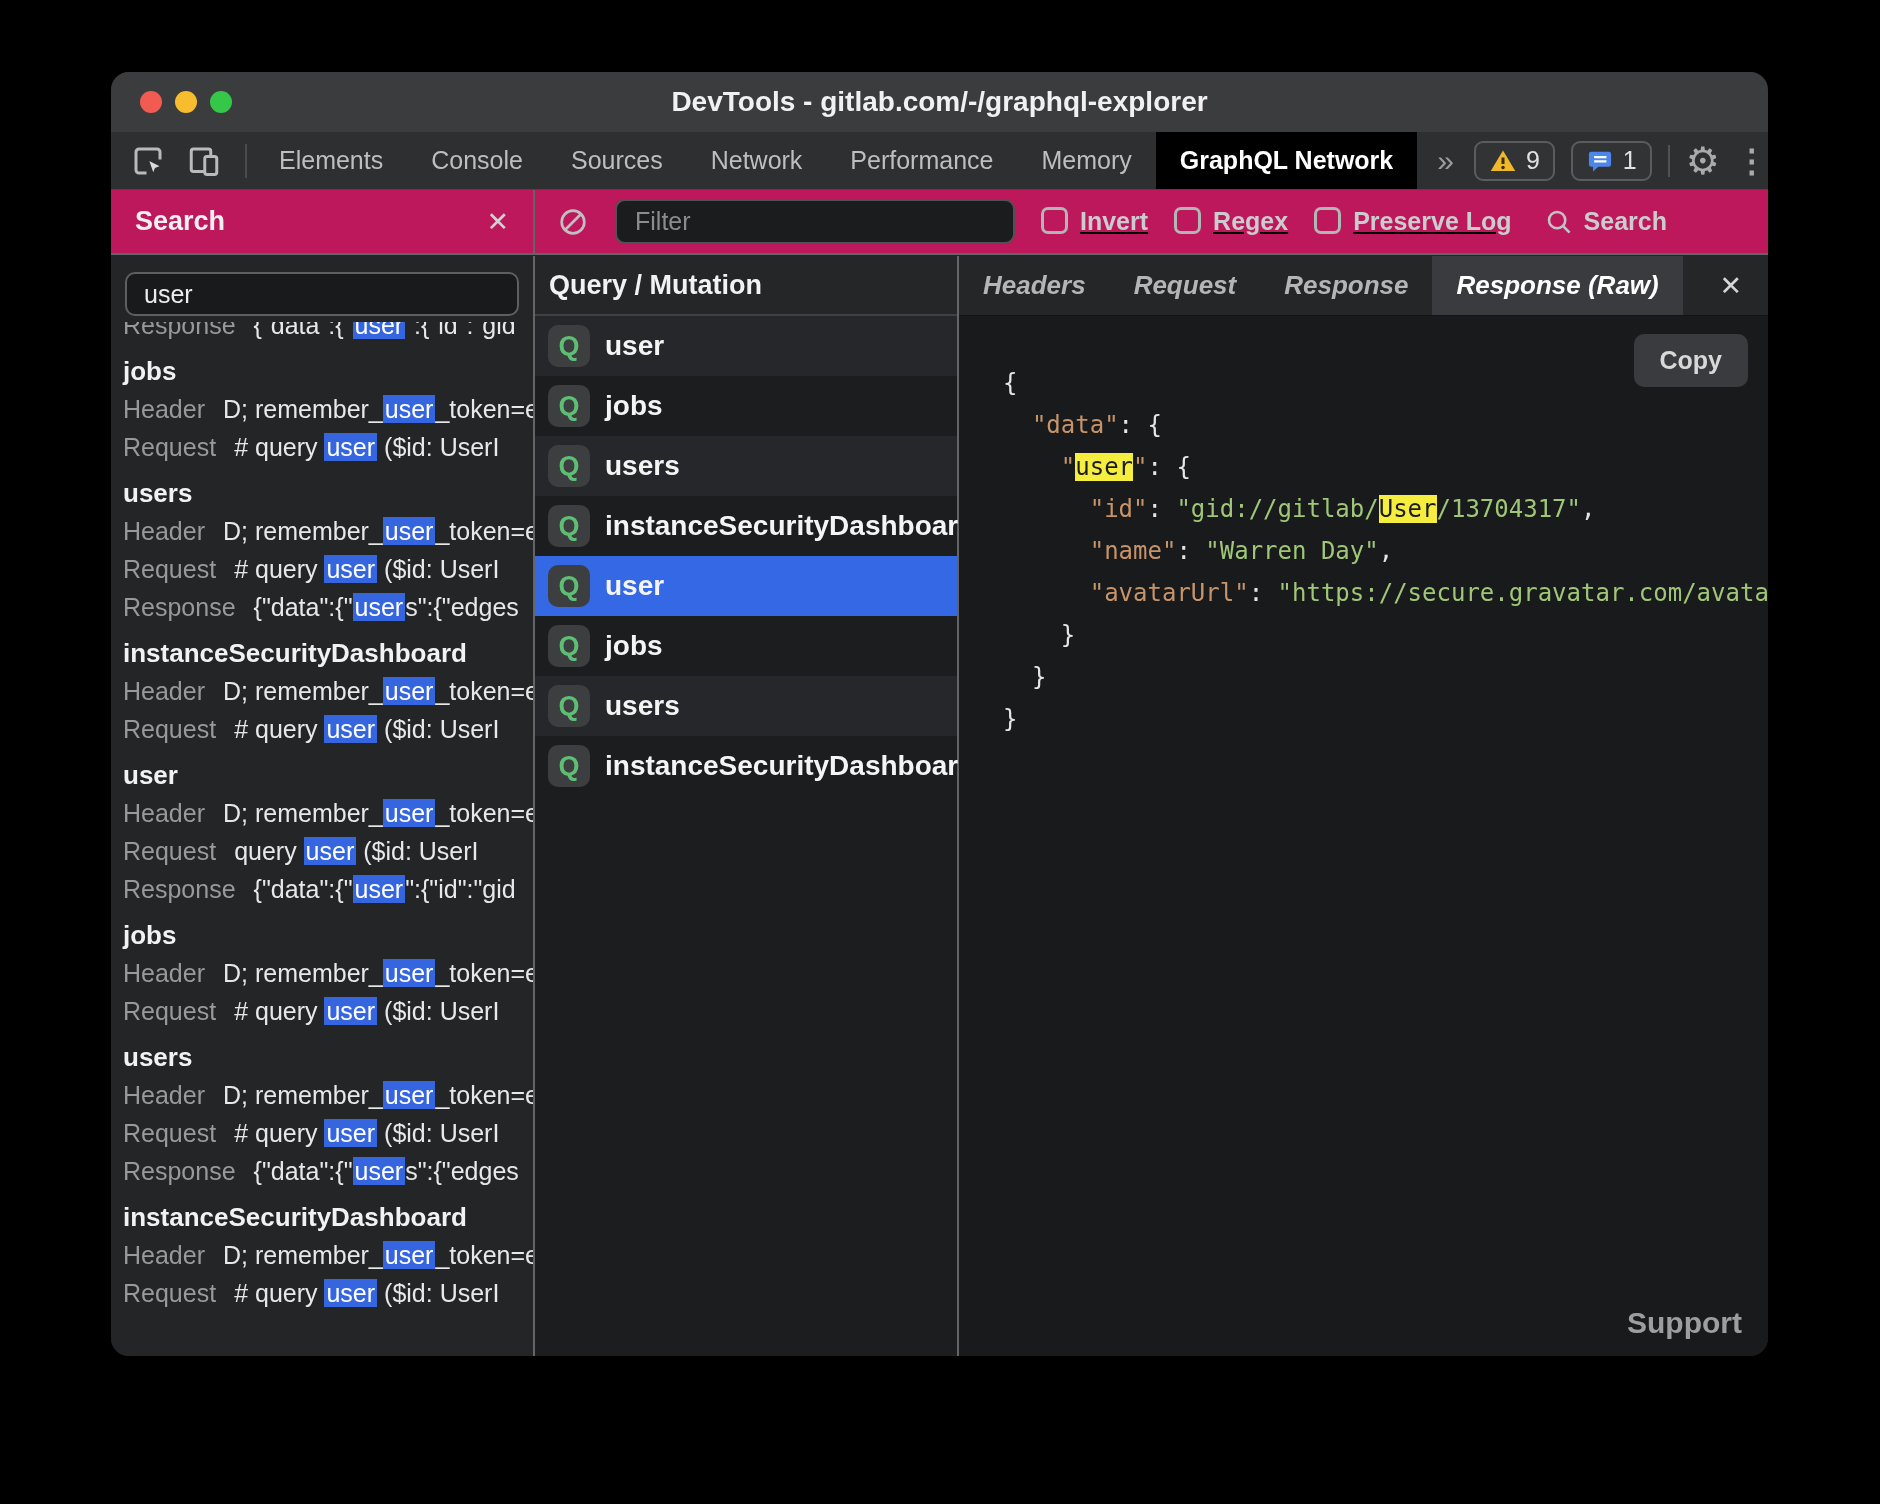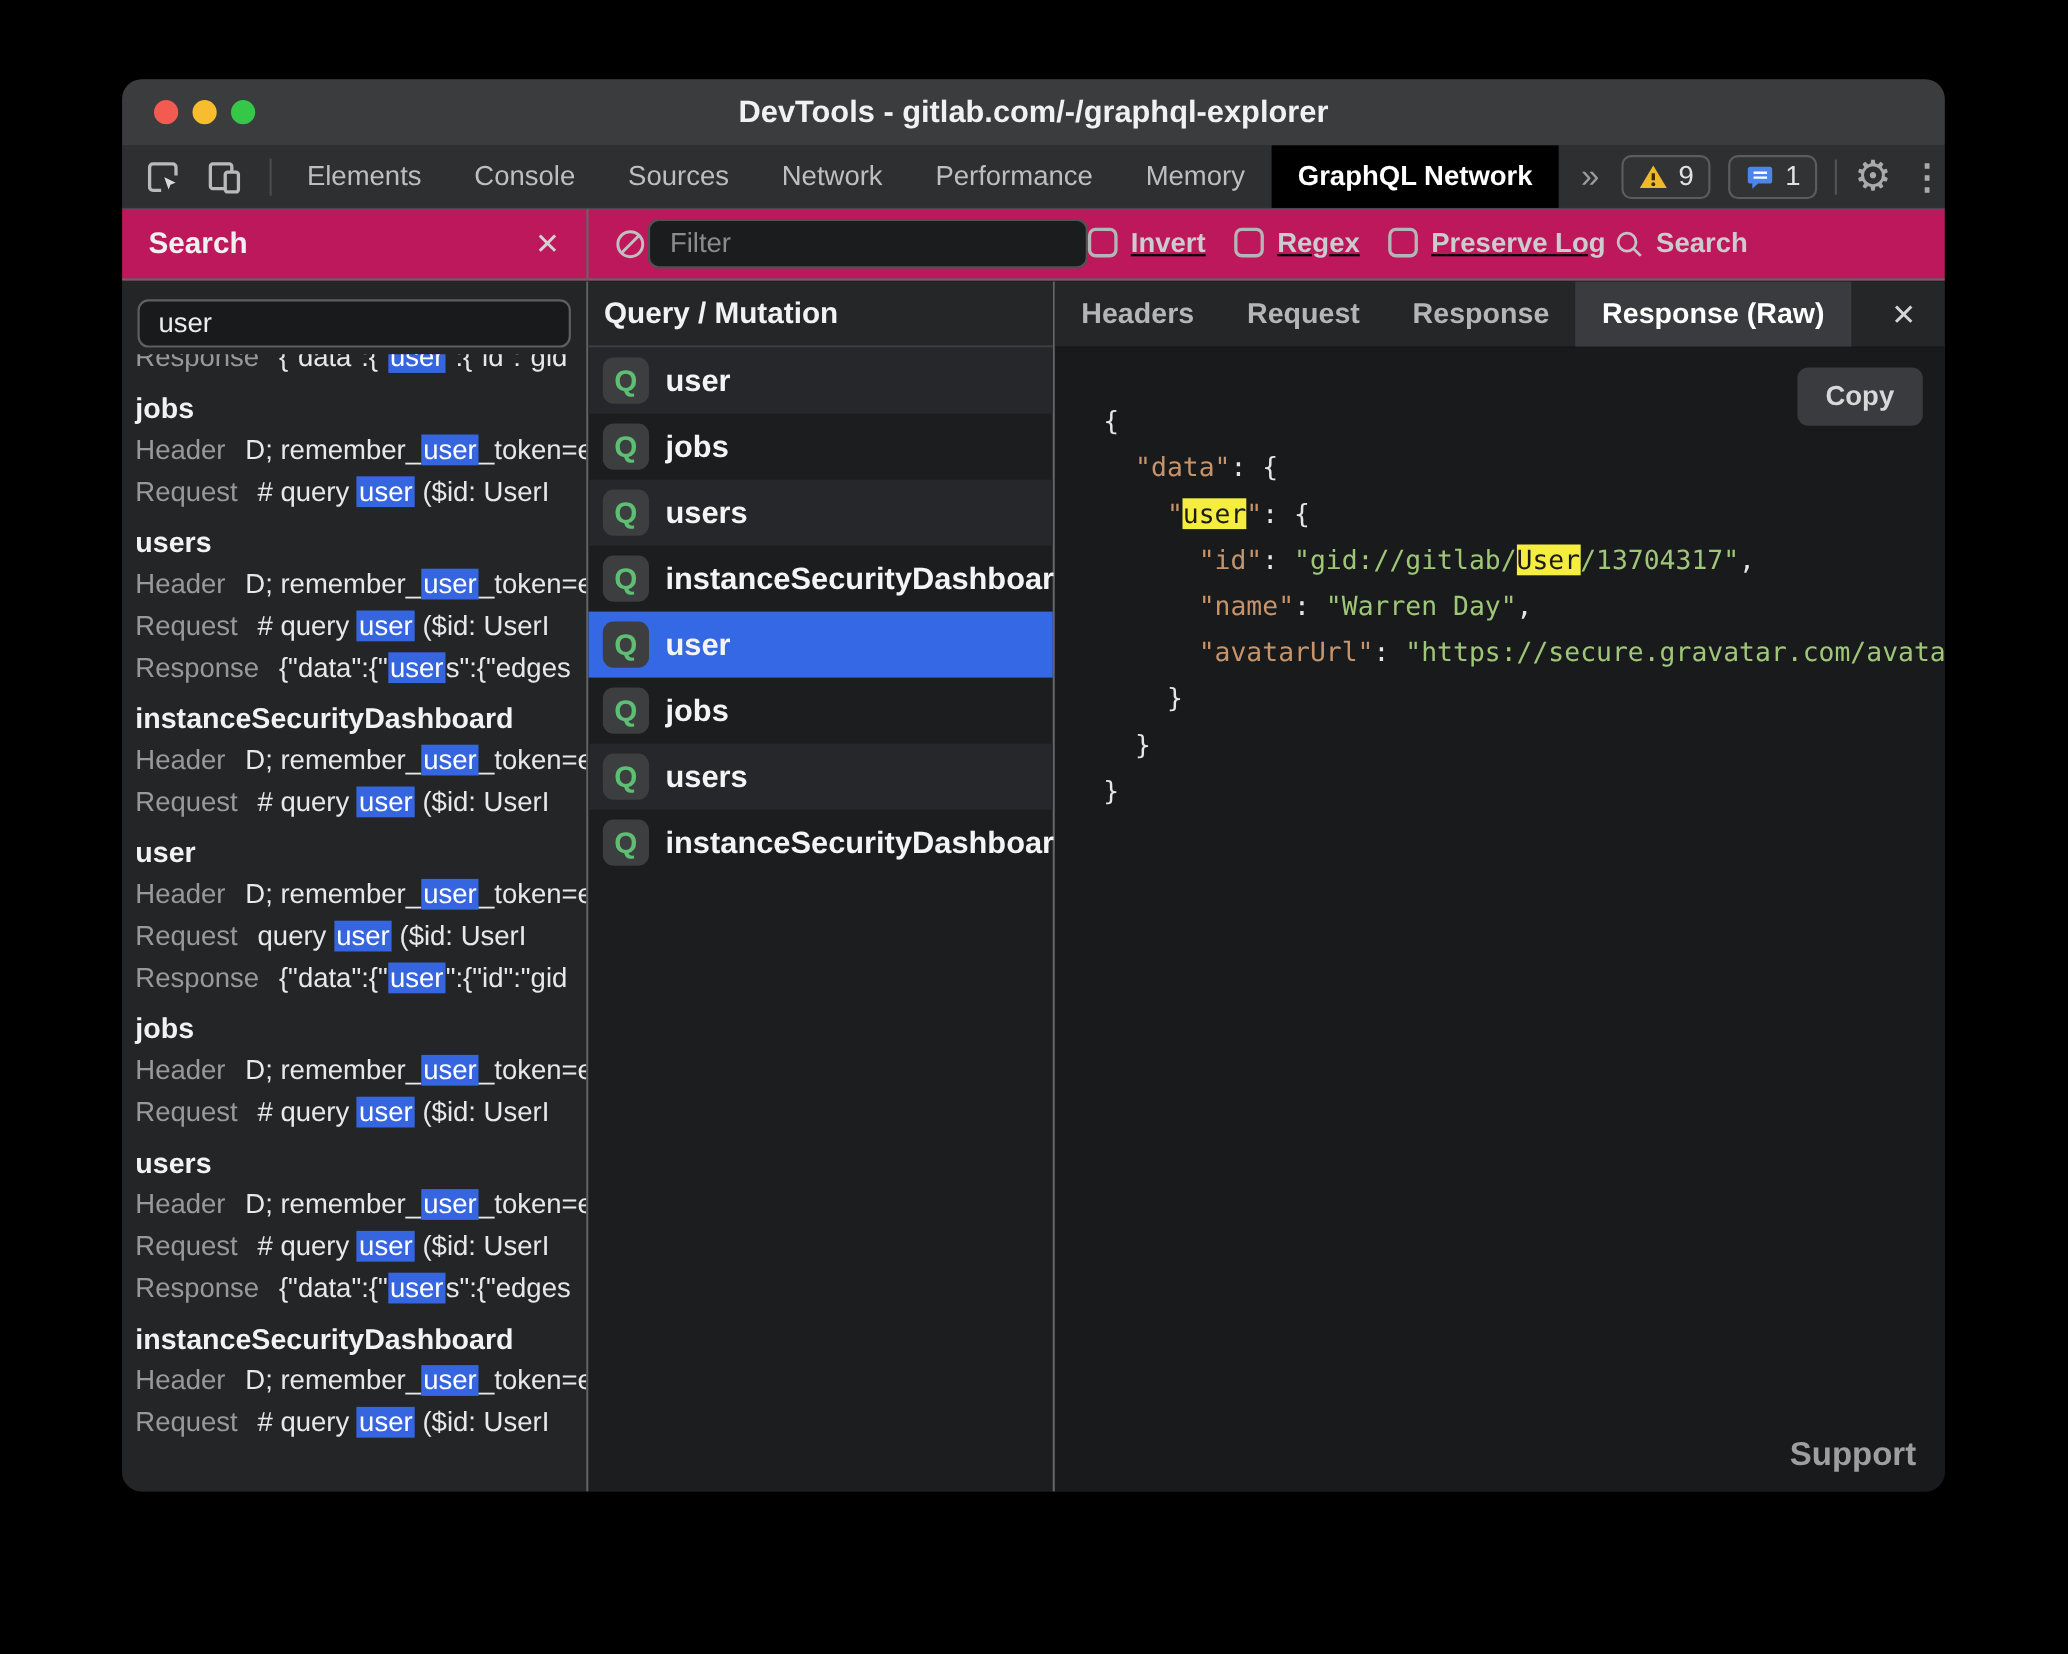--- a/index.html
+++ b/index.html
@@ -28,21 +28,21 @@
   .badge { height:40px; border:2px solid #5b5c5e; border-radius:9px; display:flex; align-items:center; gap:9px; padding:0 13px; color:#e0e1e3; font-size:25px; background:#323335; }
   .vdiv { width:2px; height:32px; background:#515254; }
   .gear { font-size:38px; color:#a9aaac; line-height:1; }
   .dots { font-size:32px; color:#a9aaac; font-weight:bold; line-height:1; letter-spacing:0; }
 
   
   .filterbar { height:65px; background:#be185d; display:flex; border-bottom:2px solid #636466; }
   .fb-left { width:424px; border-right:2px solid #636466; display:flex; align-items:center; padding:0 24px; }
   .fb-title { font-weight:bold; font-size:27px; color:#f0f0f1; }
   .fb-close { margin-left:auto; color:#d2d2d3; font-size:27px; }
-  .fb-right { flex:1; display:flex; align-items:center; padding:0 22px; }
+  .fb-right { flex:1; display:flex; align-items:center; padding:0 22px; gap:26px; }
   .filter-input { width:400px; height:45px; background:#1b1c1e; border:2px solid #505153; border-radius:10px;
                   color:#ececec; font-size:25px; padding:0 18px; outline:none; font-family:"Liberation Sans",sans-serif; }
   .filter-input::placeholder { color:#8b8c8e; }
   .cb-group { display:flex; align-items:flex-start; gap:12px;text-decoration:underline; }
   .cb { width:27px; height:27px; border:3px solid #b4b5b7; border-radius:7px; background:transparent; }
   .cb-label { color:#cbccce; font-size:25px; font-weight:600; white-space:nowrap; }
   .search-group { display:flex; align-items:center; gap:10px; margin-left:6px; }
 
   
   .content { position:absolute; top:184px; bottom:0; left:0; right:0; display:flex; }
@@ -319,21 +319,21 @@
           </div>
           <div class="qrow">
             <div class="qbadge">Q</div>
             <span>instanceSecurityDashboard</span>
           </div>
         </div>
     </div>
 
     <div class="col-right">
       <div class="detail-tabs">
-        <div id="detail-tabs-inner" style="display:flex; align-items:stretch;">
+        <div id="detail-tabs-inner" style="display:flex; align-items:stretch;font-style:italic;">
             <div class="dtab">Headers</div>
             <div class="dtab">Request</div>
             <div class="dtab">Response</div>
             <div class="dtab selected">Response (Raw)</div>
           </div>
         <div class="dclose">✕</div>
       </div>
       <div class="detail-body">
         <div class="json" id="json-code"><div class="json-line"><span class="tok-punct">{</span></div><div class="json-line"><span class="tok-punct">  </span><span class="tok-key">"data"</span><span class="tok-punct">: </span><span class="tok-punct">{</span></div><div class="json-line"><span class="tok-punct">    </span><span class="tok-key">"</span><span class="tok-key hl-yellow">user</span><span class="tok-key">"</span><span class="tok-punct">: </span><span class="tok-punct">{</span></div><div class="json-line"><span class="tok-punct">      </span><span class="tok-key">"id"</span><span class="tok-punct">: </span><span class="tok-str">"gid://gitlab/</span><span class="tok-str hl-yellow">User</span><span class="tok-str">/13704317"</span><span class="tok-punct">,</span></div><div class="json-line"><span class="tok-punct">      </span><span class="tok-key">"name"</span><span class="tok-punct">: </span><span class="tok-str">"Warren Day"</span><span class="tok-punct">,</span></div><div class="json-line"><span class="tok-punct">      </span><span class="tok-key">"avatarUrl"</span><span class="tok-punct">: </span><span class="tok-str">"https://secure.gravatar.com/avatar</span></div><div class="json-line"><span class="tok-punct">    }</span></div><div class="json-line"><span class="tok-punct">  }</span></div><div class="json-line"><span class="tok-punct">}</span></div></div>
         <div class="copy-btn">Copy</div>

